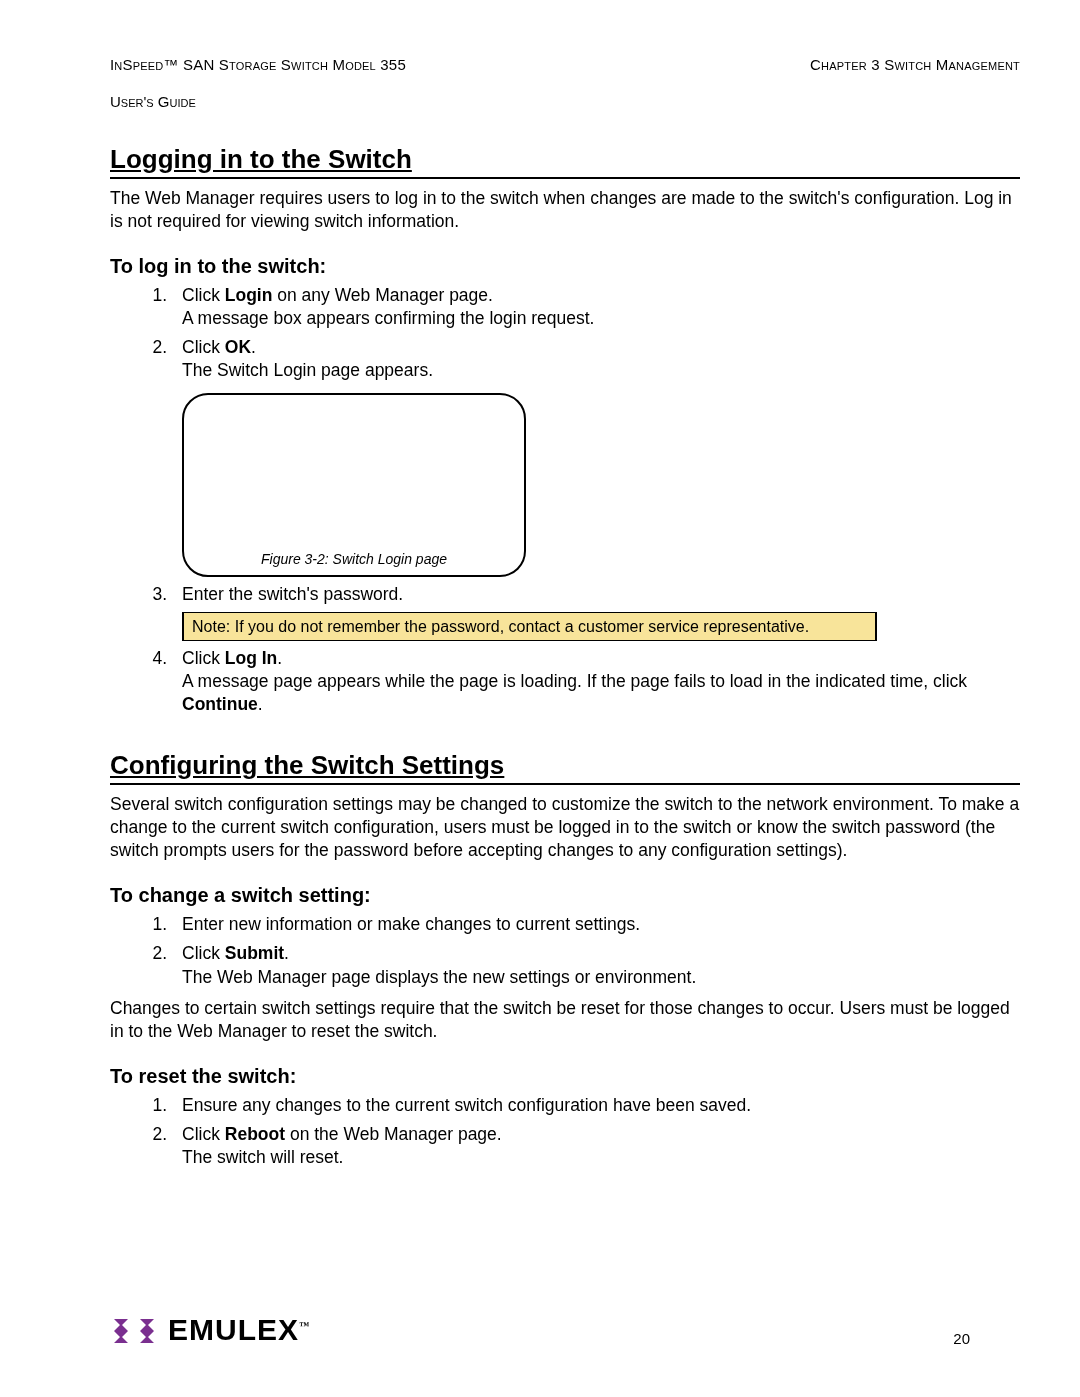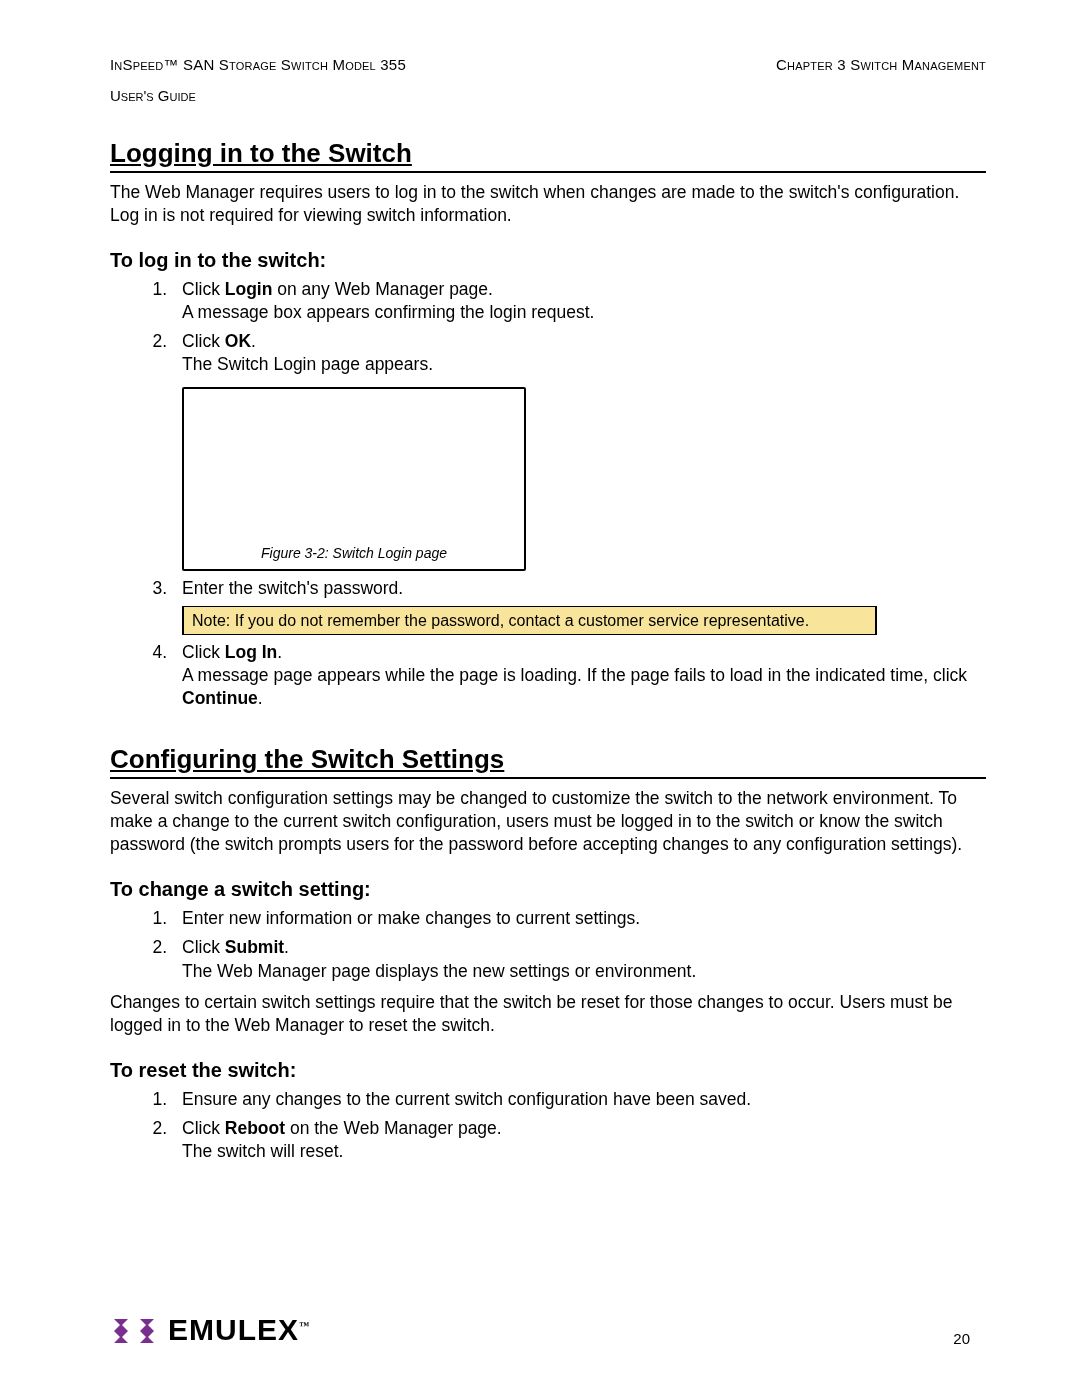--- a/index.html
+++ b/index.html
@@ -7,37 +7,37 @@
     padding: 0;
     background: #ffffff;
     font-family: Arial, Helvetica, sans-serif;
     color: #000;
   }
   .page {
     width: 1080px;
     height: 1397px;
     position: relative;
     box-sizing: border-box;
-    padding: 56px 94px 40px 110px;
+    padding: 56px 60px 40px 110px;
   }
   .header-row {
     display: flex;
     justify-content: space-between;
     font-size: 15px;
     letter-spacing: 0.2px;
   }
   .smallcaps {
     font-variant: small-caps;
   }
   .header-left, .header-right {
     white-space: nowrap;
   }
   .header-sub {
     font-size: 15px;
-    margin-top: 14px;
+    margin-top: 20px;
   }
   h2.section {
     font-size: 26px;
     font-weight: bold;
     margin: 34px 0 0 0;
     padding-bottom: 2px;
     border-bottom: 2px solid #000;
     text-decoration: underline;
   }
   .body-text {
@@ -60,21 +60,21 @@
     padding-left: 10px;
     margin-top: 6px;
   }
   ol.steps .cont {
     display: block;
   }
   .figure-box {
     width: 340px;
     height: 180px;
     border: 2px solid #000;
-    border-radius: 2px;
+    border-radius: 26px;
     margin-top: 10px;
     position: relative;
     background: #fff;
   }
   .figure-caption {
     position: absolute;
     bottom: 6px;
     left: 0;
     right: 0;
     text-align: center;

